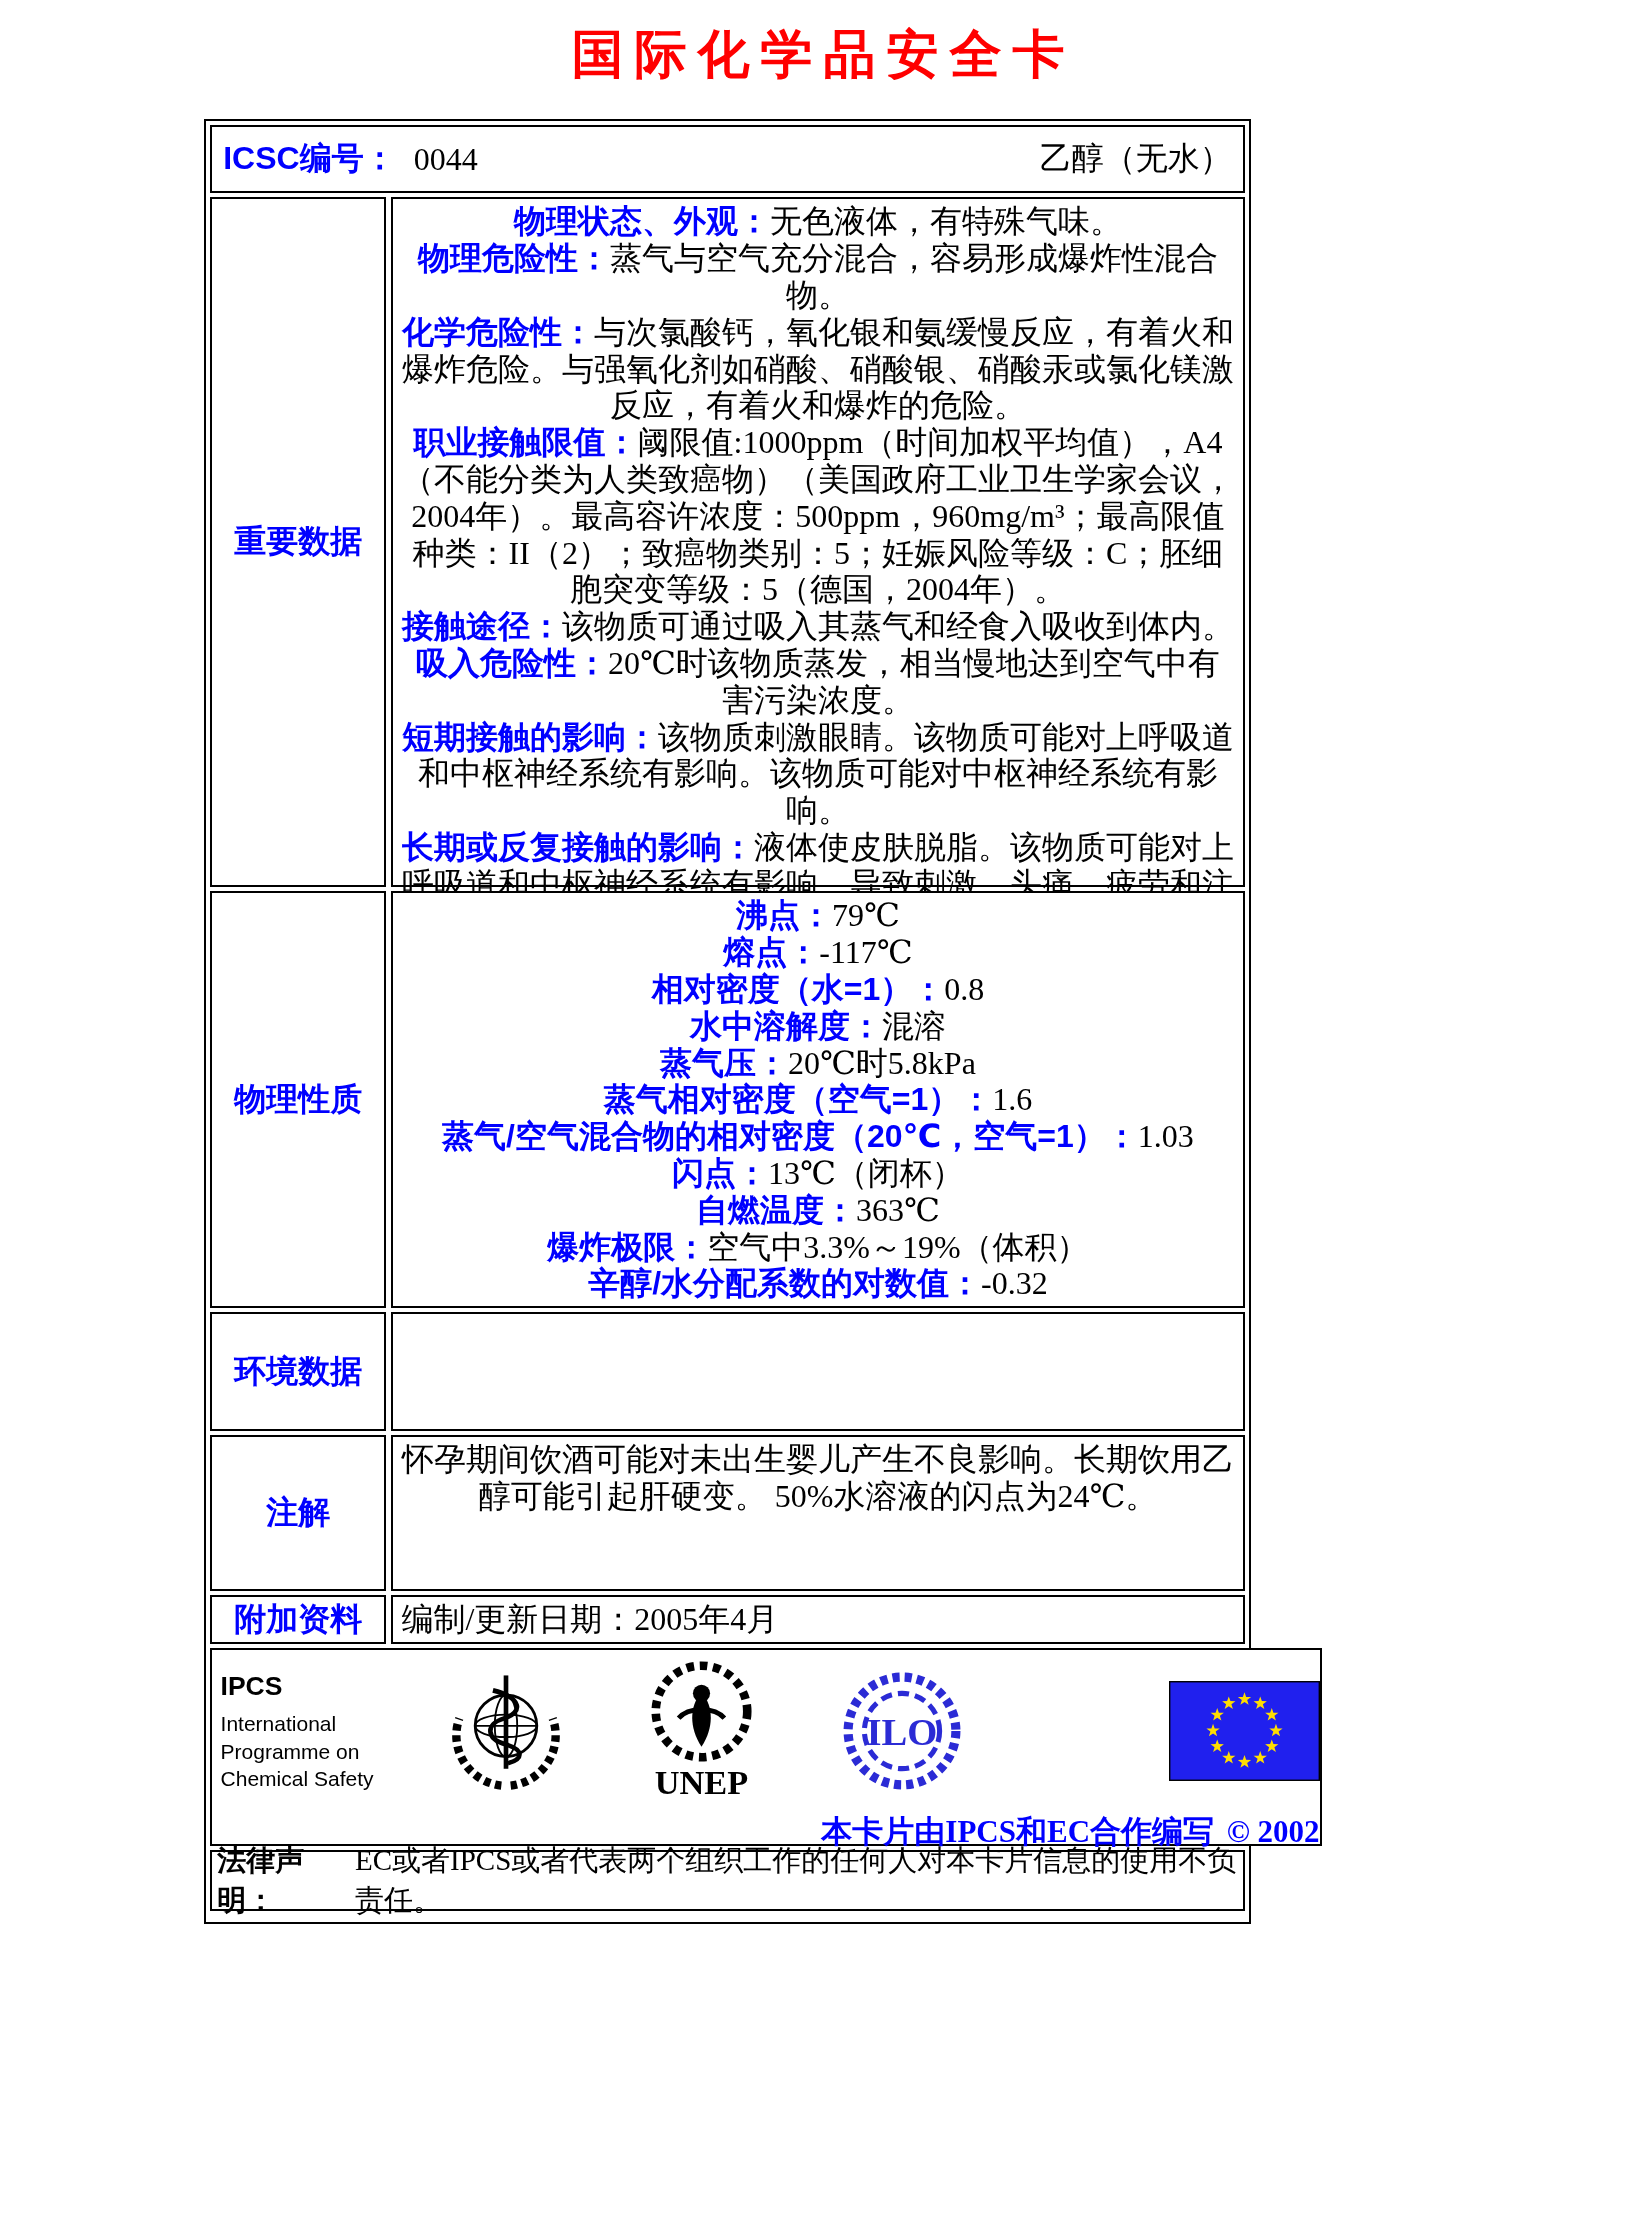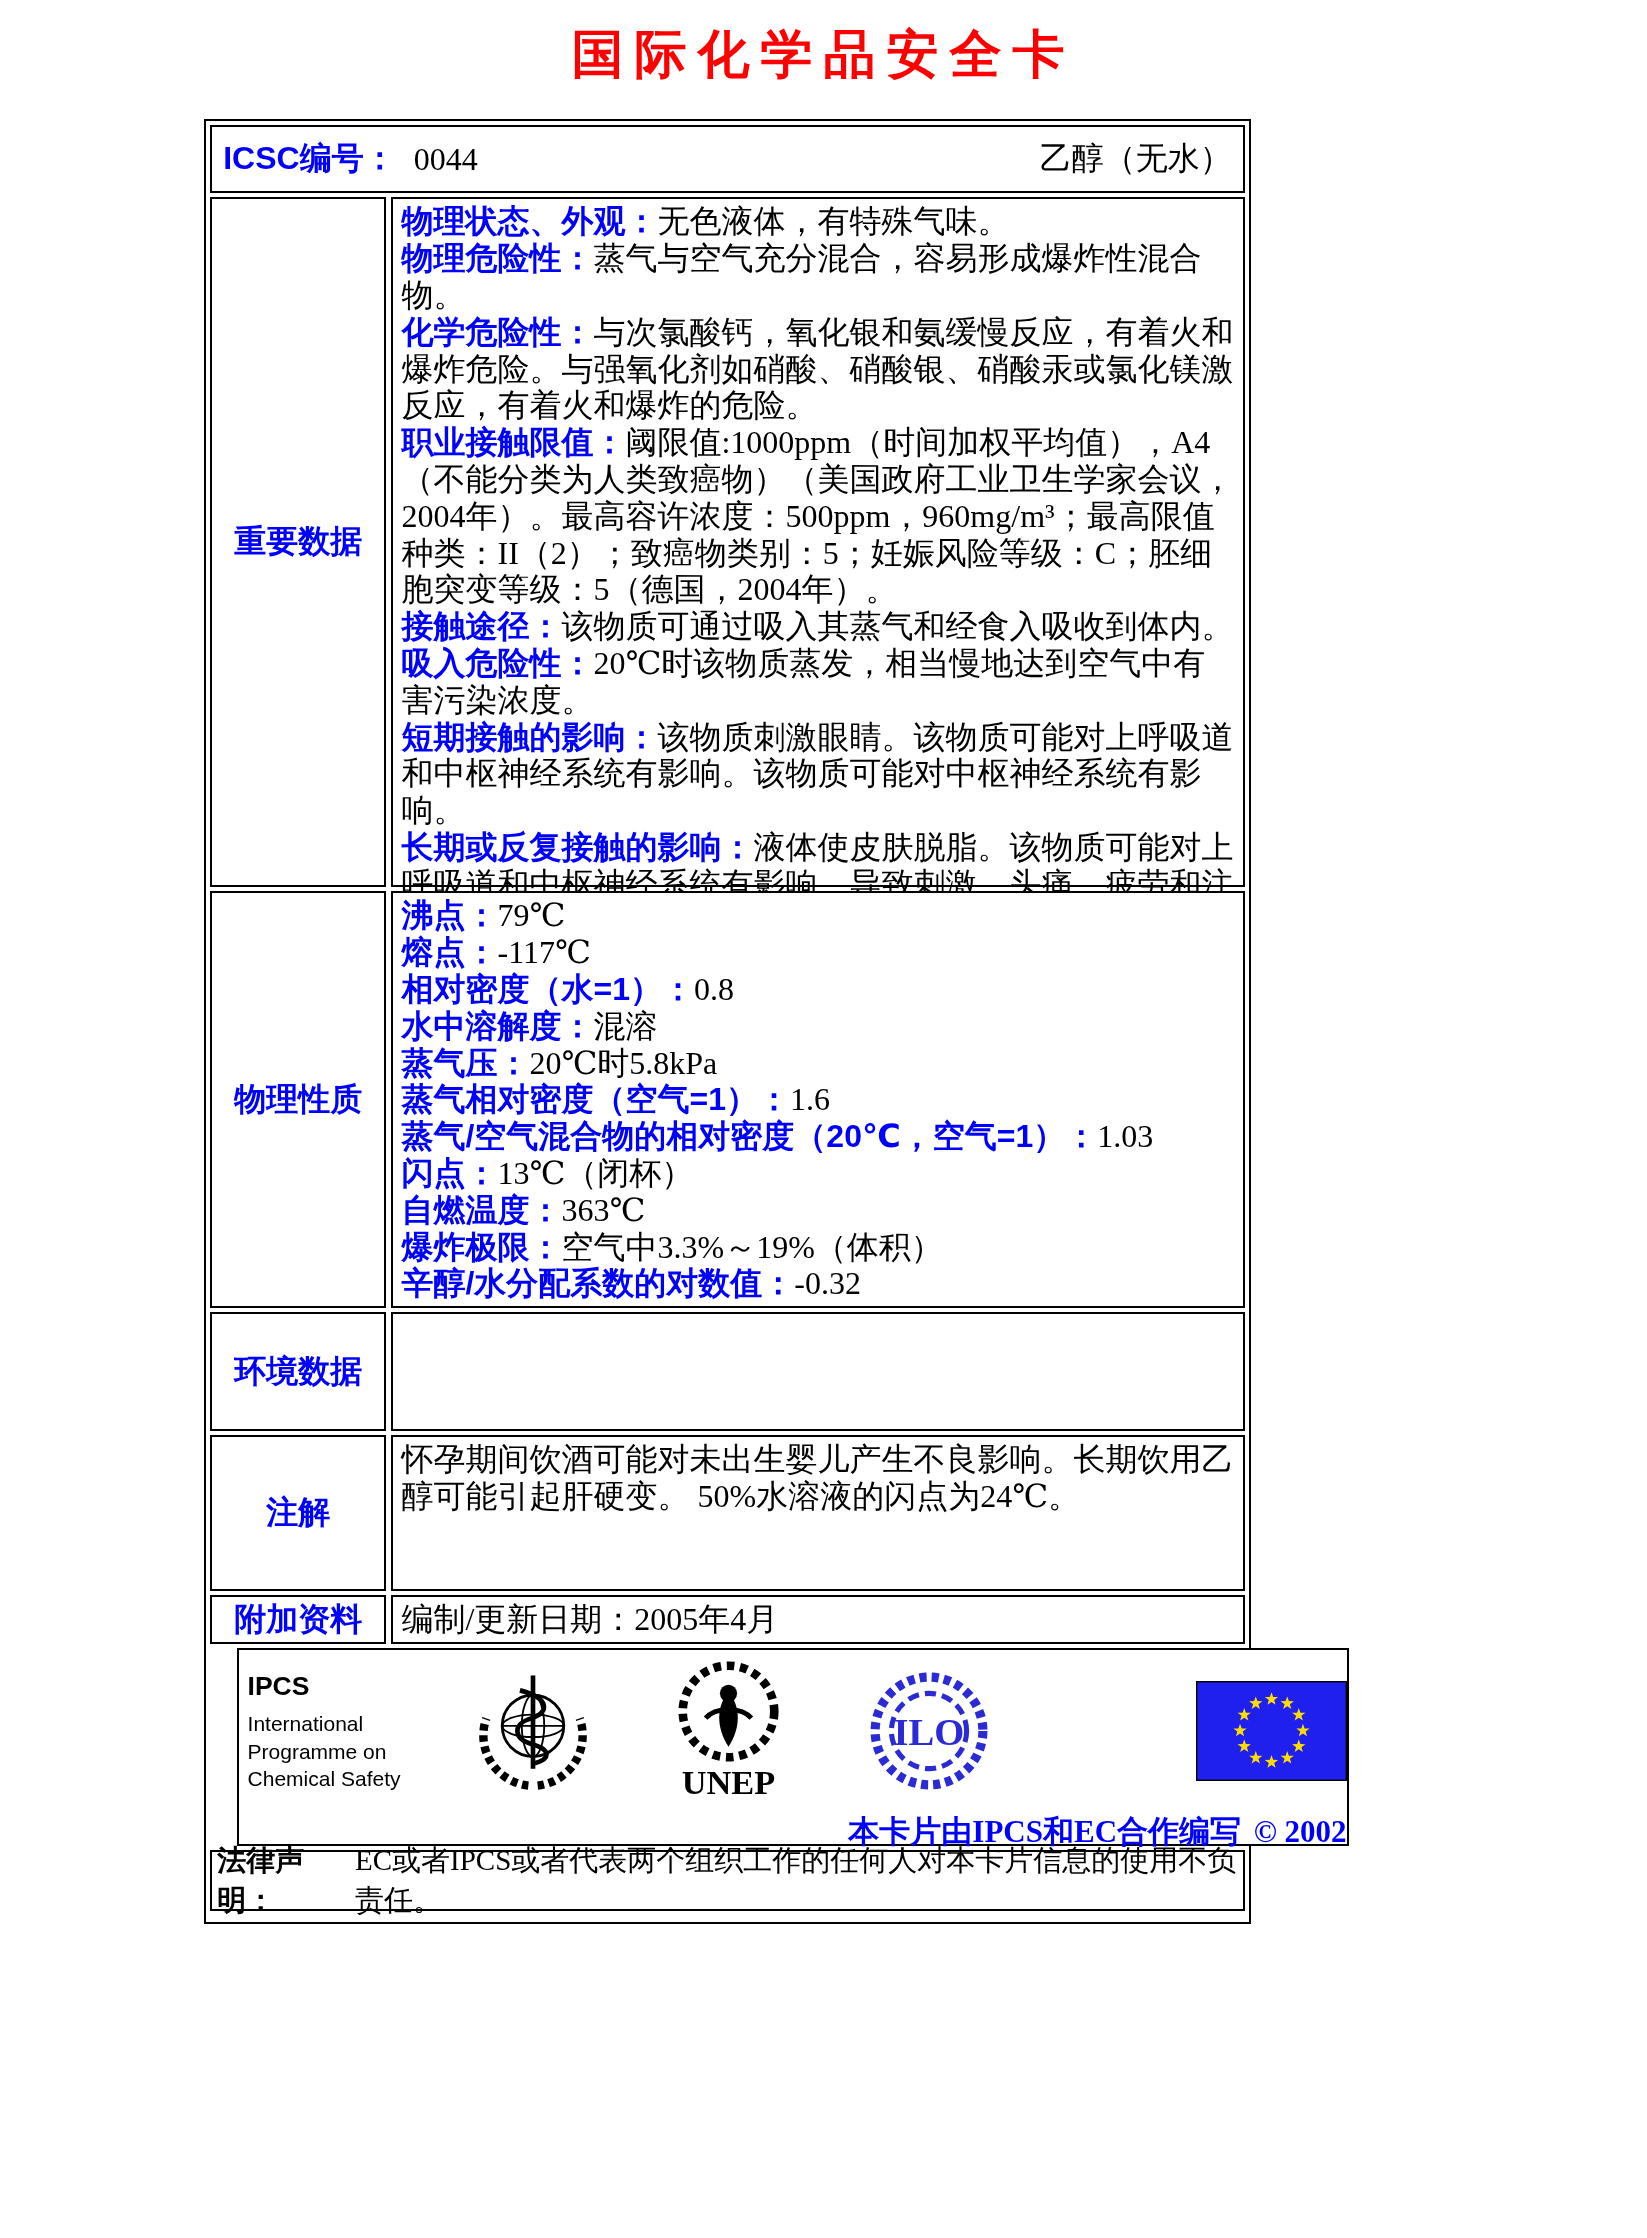--- a/index.html
+++ b/index.html
@@ -18,31 +18,31 @@
   }
   .row{display:flex;gap:4.9px;}
   .cell{border:2.1px solid #000;box-sizing:border-box;background:#fff;}
 
   .h-header{height:68px;}
   .h-important{height:690px;}
   .h-physical{height:417px;}
   .h-env{height:119px;}
   .h-notes{height:156px;}
   .h-add{height:49px;}
-  .h-logos{height:198px;margin-left:27px;}
+  .h-logos{height:198px;}
   .h-legal{height:61px;}
 
   .full{flex:1;}
   .label-cell{
     flex:0 0 176px;display:flex;align-items:center;justify-content:center;
     color:#0000FF;font-family:"Liberation Sans","DejaVu Sans",sans-serif;
     font-weight:bold;font-size:32px;text-align:center;
   }
   .content-cell{flex:1;padding:4.2px 8.4px;font-size:32px;line-height:1.15;}
-  .content-cell p{margin:0;}
+  .content-cell p{margin:0;text-align:center;}
   .flabel{
     color:#0000FF;font-family:"Liberation Sans","DejaVu Sans",sans-serif;
     font-weight:bold;
   }
   .fval{color:#000;}
 
   .header-cell{display:flex;align-items:center;padding:0 11px;font-size:32px;}
   .icsc-label{color:#0000FF;font-family:"Liberation Sans","DejaVu Sans",sans-serif;font-weight:bold;}
   .icsc-num{margin-left:18px;}
   .chem-name{margin-left:auto;}

